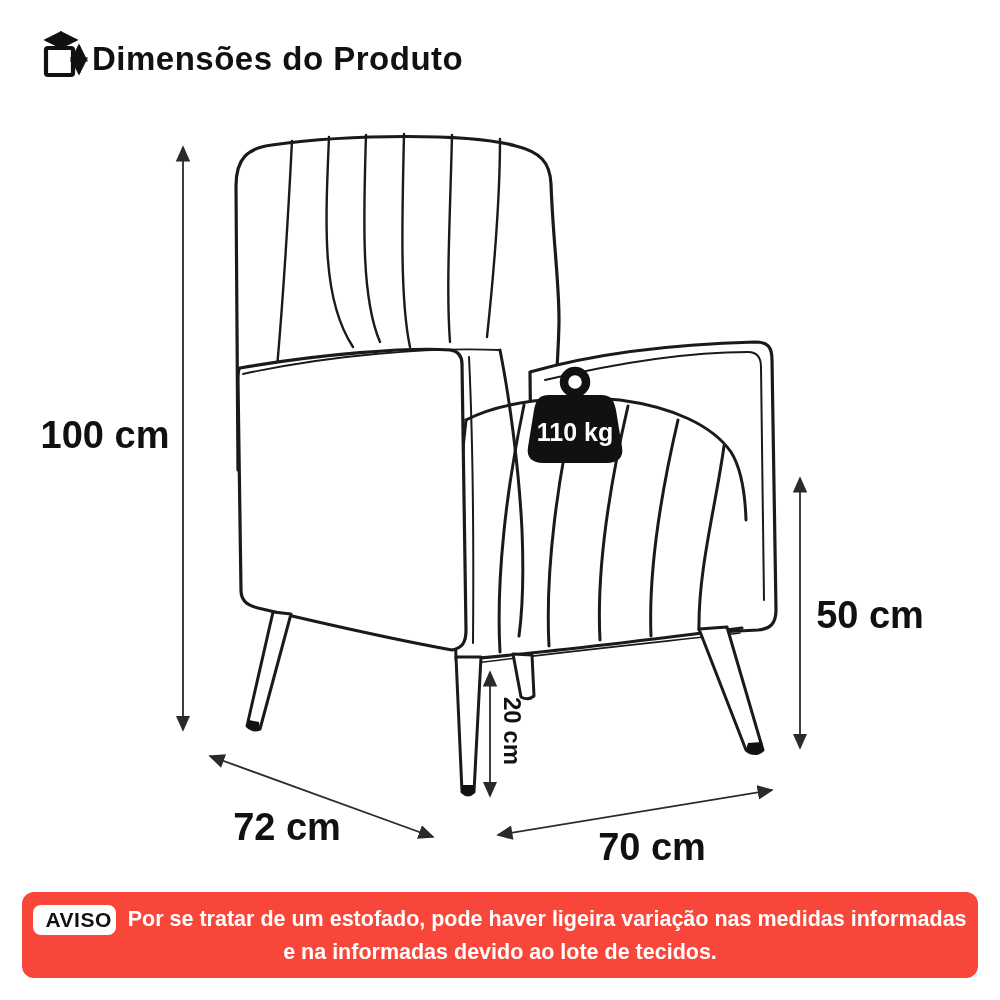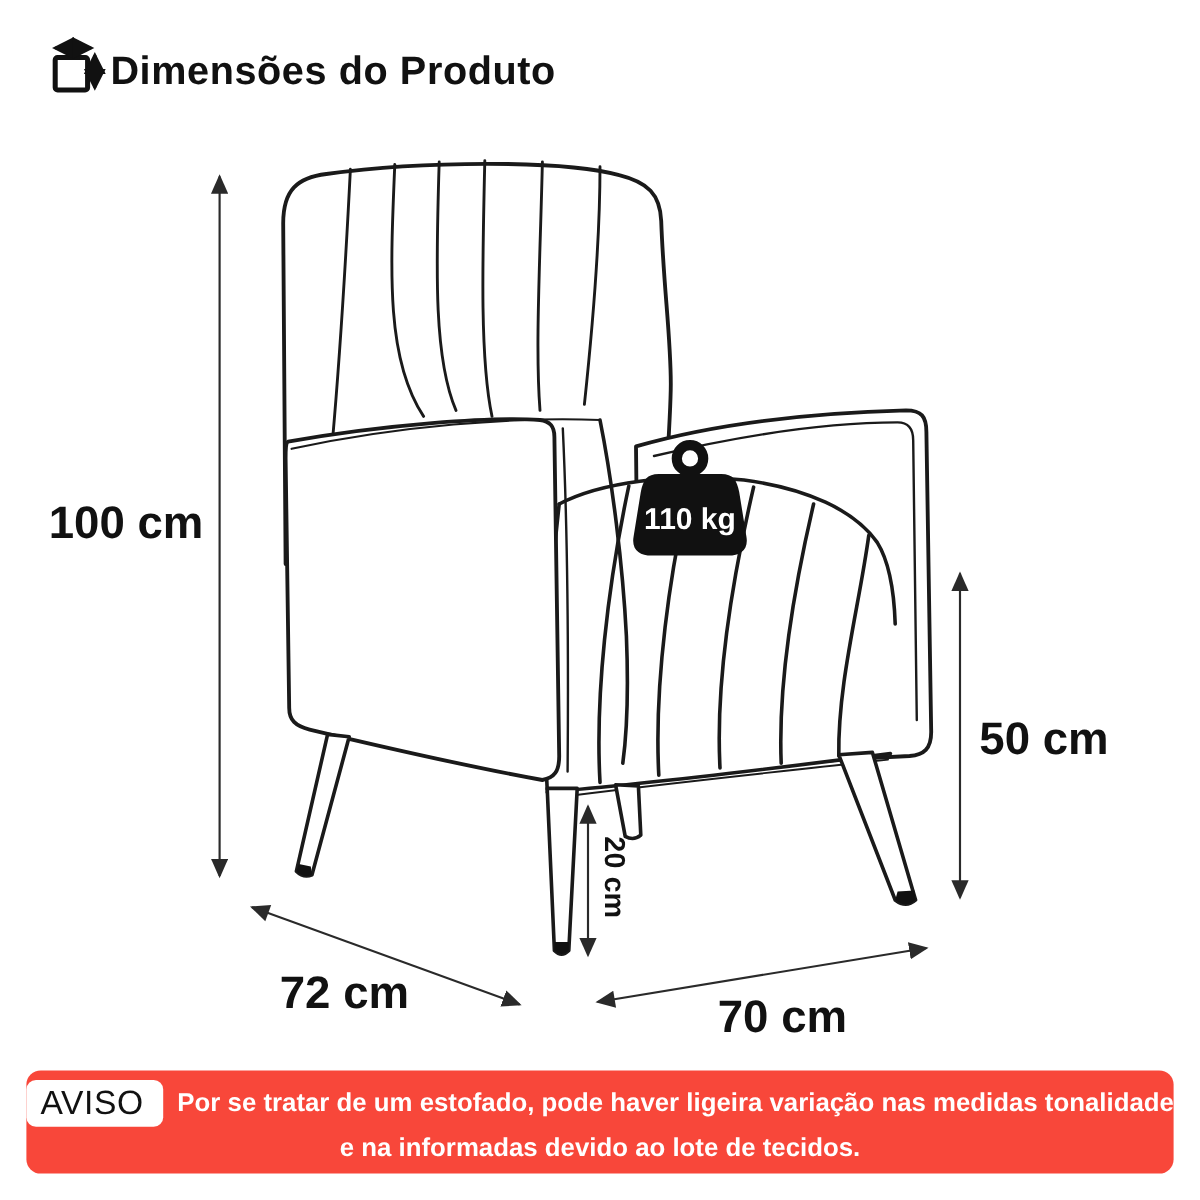--- a/index.html
+++ b/index.html
@@ -8,22 +8,22 @@
   .stage svg{position:absolute;inset:0;}
   svg text{font-family:"Liberation Sans","DejaVu Sans",sans-serif;}
   .dim-label{font-weight:700;fill:#111;}
   .title-text{font-weight:700;fill:#111;letter-spacing:.5px;}
   .badge-text{font-weight:700;fill:#fff;}
   .banner{position:absolute;left:22px;top:892px;width:956px;height:86px;
           background:var(--warning_bg,#F8473A);border-radius:12px;
           display:flex;flex-direction:column;align-items:center;justify-content:center;
           gap:5px;color:#fff;font-weight:700;font-size:21.5px;line-height:1.2;}
   .banner-line{display:flex;align-items:center;gap:12px;white-space:nowrap;}
-  .aviso-badge{background:#fff;color:#111;border-radius:8px;padding:2px 16px 3px 12px;
-               font-weight:400;font-size:28px;letter-spacing:.5px;}
+  .aviso-badge{background:#fff;color:#111;border-radius:8px;padding:2px 4px 3px 12px;
+               font-weight:700;font-size:21px;letter-spacing:.5px;}
 </style>
 </head>
 <body>
 
 <div class="stage">
 
   <svg width="1000" height="1000" viewBox="0 0 1000 1000">
     <defs>
       <marker id="ahE" orient="auto" markerWidth="12" markerHeight="10" refX="8" refY="4">
         <path d="M0,0 L9,4 L0,8 Z" fill="#2a2a2a"></path>
@@ -117,18 +117,18 @@
     <text class="dim-label" x="105" y="448" font-size="38" text-anchor="middle">100 cm</text>
     <text class="dim-label" x="870" y="628" font-size="38" text-anchor="middle">50 cm</text>
     <text class="dim-label" x="287" y="840" font-size="38" text-anchor="middle">72 cm</text>
     <text class="dim-label" x="652" y="860" font-size="38" text-anchor="middle">70 cm</text>
     <text class="dim-label" x="504" y="731" font-size="24" text-anchor="middle" transform="rotate(90 504 731)">20 cm</text>
   </svg>
 
   <div class="banner">
     <div class="banner-line">
       <span class="aviso-badge">AVISO</span>
-      <span>Por se tratar de um estofado, pode haver ligeira variação nas medidas tonalidade</span>
+      <span>Por se tratar de um estofado, pode haver ligeira variação nas medidas informadas</span>
     </div>
     <div class="banner-line">e na informadas devido ao lote de tecidos.</div>
   </div>
 
 </div>
 
 </body></html>

